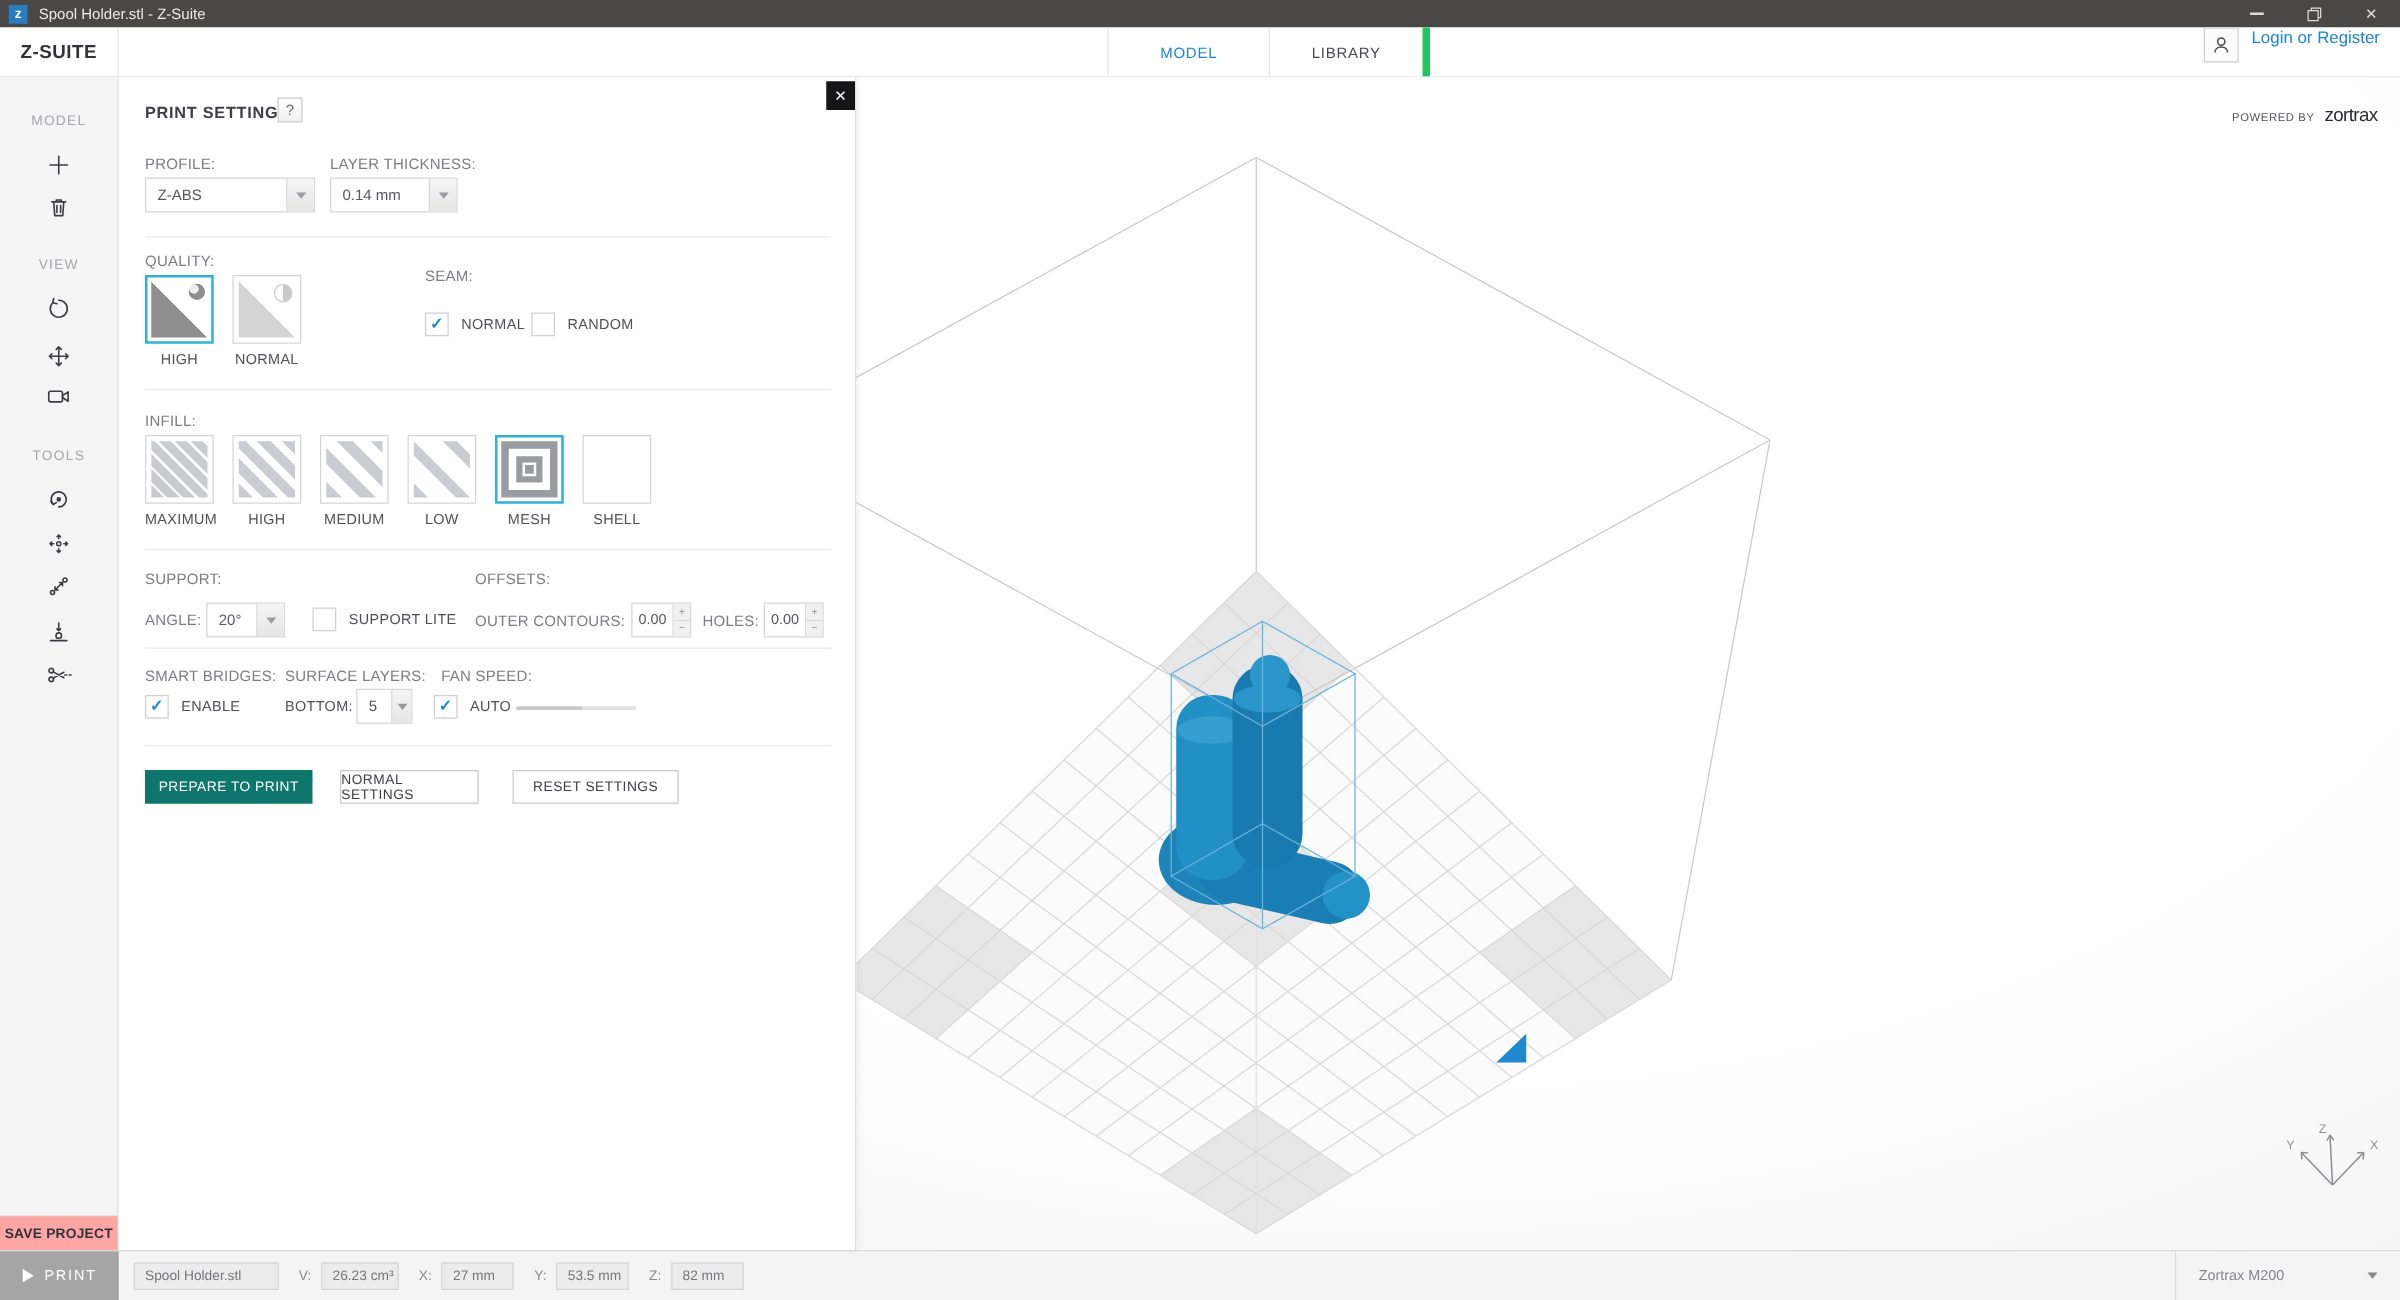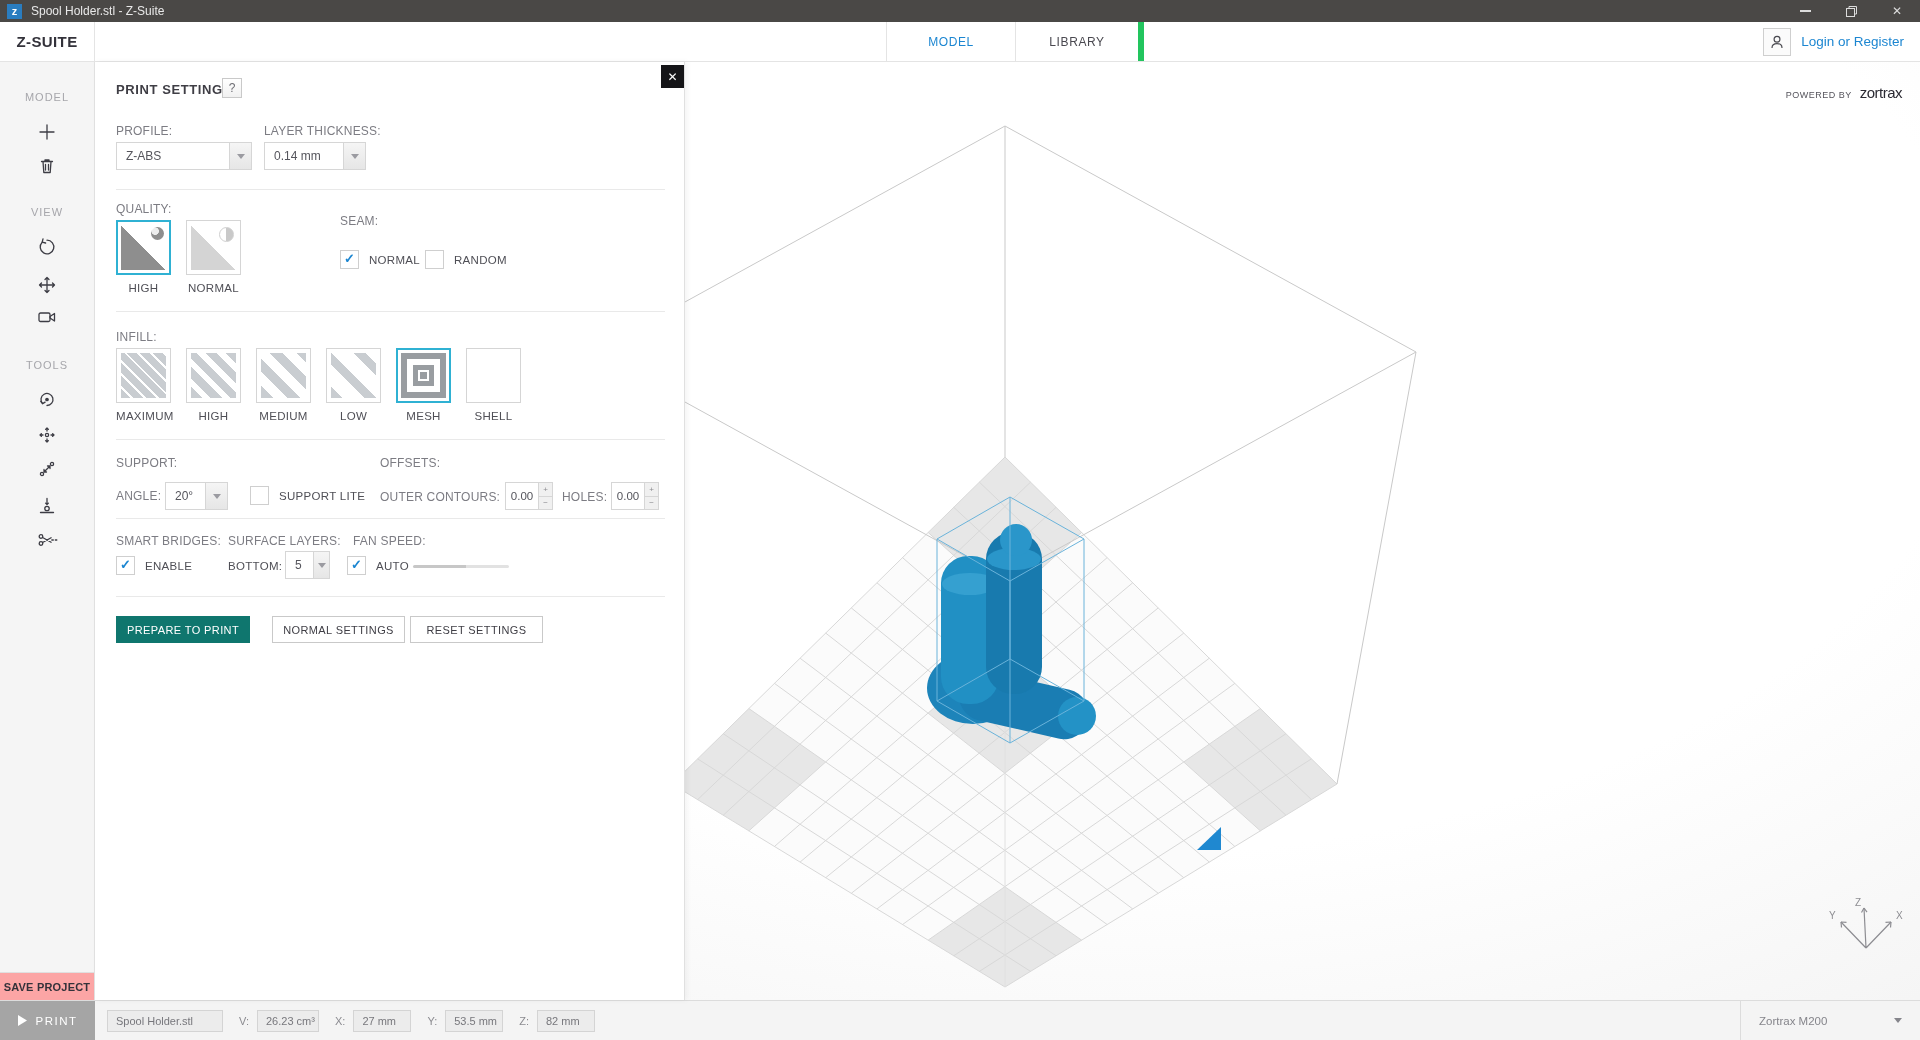--- a/index.html
+++ b/index.html
@@ -16,21 +16,21 @@
 
   
   .navbar { height:40px; background:#fff; border-bottom:1px solid #e4e4e4; display:flex; align-items:stretch; position:relative; }
   .logo-box { width:95px; border-right:1px solid #e4e4e4; display:flex; align-items:center; justify-content:center;
               font-size:15px; font-weight:bold; color:#33323a; letter-spacing:.4px; }
   .tabs { position:absolute; left:886px; top:0; height:100%; display:flex; }
   .tab { width:129px; border-left:1px solid #e4e4e4; display:flex; align-items:center; justify-content:center;
          font-size:12px; letter-spacing:.6px; color:#4a4950; }
   .tab:last-child { border-right:6px solid #22c55e; }
   .tab.active { color:#1c86d1; }
-  .login-area { position:absolute; right:16px; top:0; height:100%; display:flex; align-items:center; gap:10px; }
+  .login-area { position:absolute; right:16px; top:0; height:100%; display:flex; gap:10px; }
   .person-box { width:28px; height:28px; border:1px solid #cfcfcf; background:#fbfbfb; display:flex; align-items:center; justify-content:center; }
   .login-link { color:#1c86d1; font-size:13.5px; }
 
   
   .main { position:relative; height:938px; background:radial-gradient(ellipse at 58% 30%, #ffffff 55%, #f1f1f1 100%); }
   svg.scene { position:absolute; left:0; top:0; }
   .powered { position:absolute; top:22px; right:18px; display:flex; align-items:baseline; gap:8px; }
   .powered-label { font-size:9px; color:#55545c; letter-spacing:.5px; }
   .powered-brand { font-size:15px; font-weight:normal; color:#2b2a33; letter-spacing:-.5px; }
 
@@ -415,21 +415,21 @@
       <span class="dd-arrow"></span>
     </div>
     <div class="abs checkbox" style="left:252px; top:494px">
         <span class="check">✓</span>
       </div>
     <div class="abs cb-label" style="left:281px; top:498px">AUTO</div>
     <div class="abs slider-track" style="left:318px; top:503px"></div>
     <div class="abs divider" style="top:534px"></div>
 
     <div class="abs btn btn-dark" style="left:21px; top:554px; width:134px">PREPARE TO PRINT</div>
-    <div class="abs btn btn-light" style="left:177px; top:554px; width:133px">NORMAL SETTINGS</div>
+    <div class="abs btn btn-light" style="left:177px; top:554px; width:111px">NORMAL SETTINGS</div>
     <div class="abs btn btn-light" style="left:315px; top:554px; width:133px">RESET SETTINGS</div>
   </section>
 </div>
 
 <div class="bottombar">
   <div class="print-btn">
     <svg width="9" height="11" viewBox="0 0 9 11">
         <polygon points="0,0 9,5.5 0,11" fill="#fff"></polygon>
       </svg>
     <span>PRINT</span>

